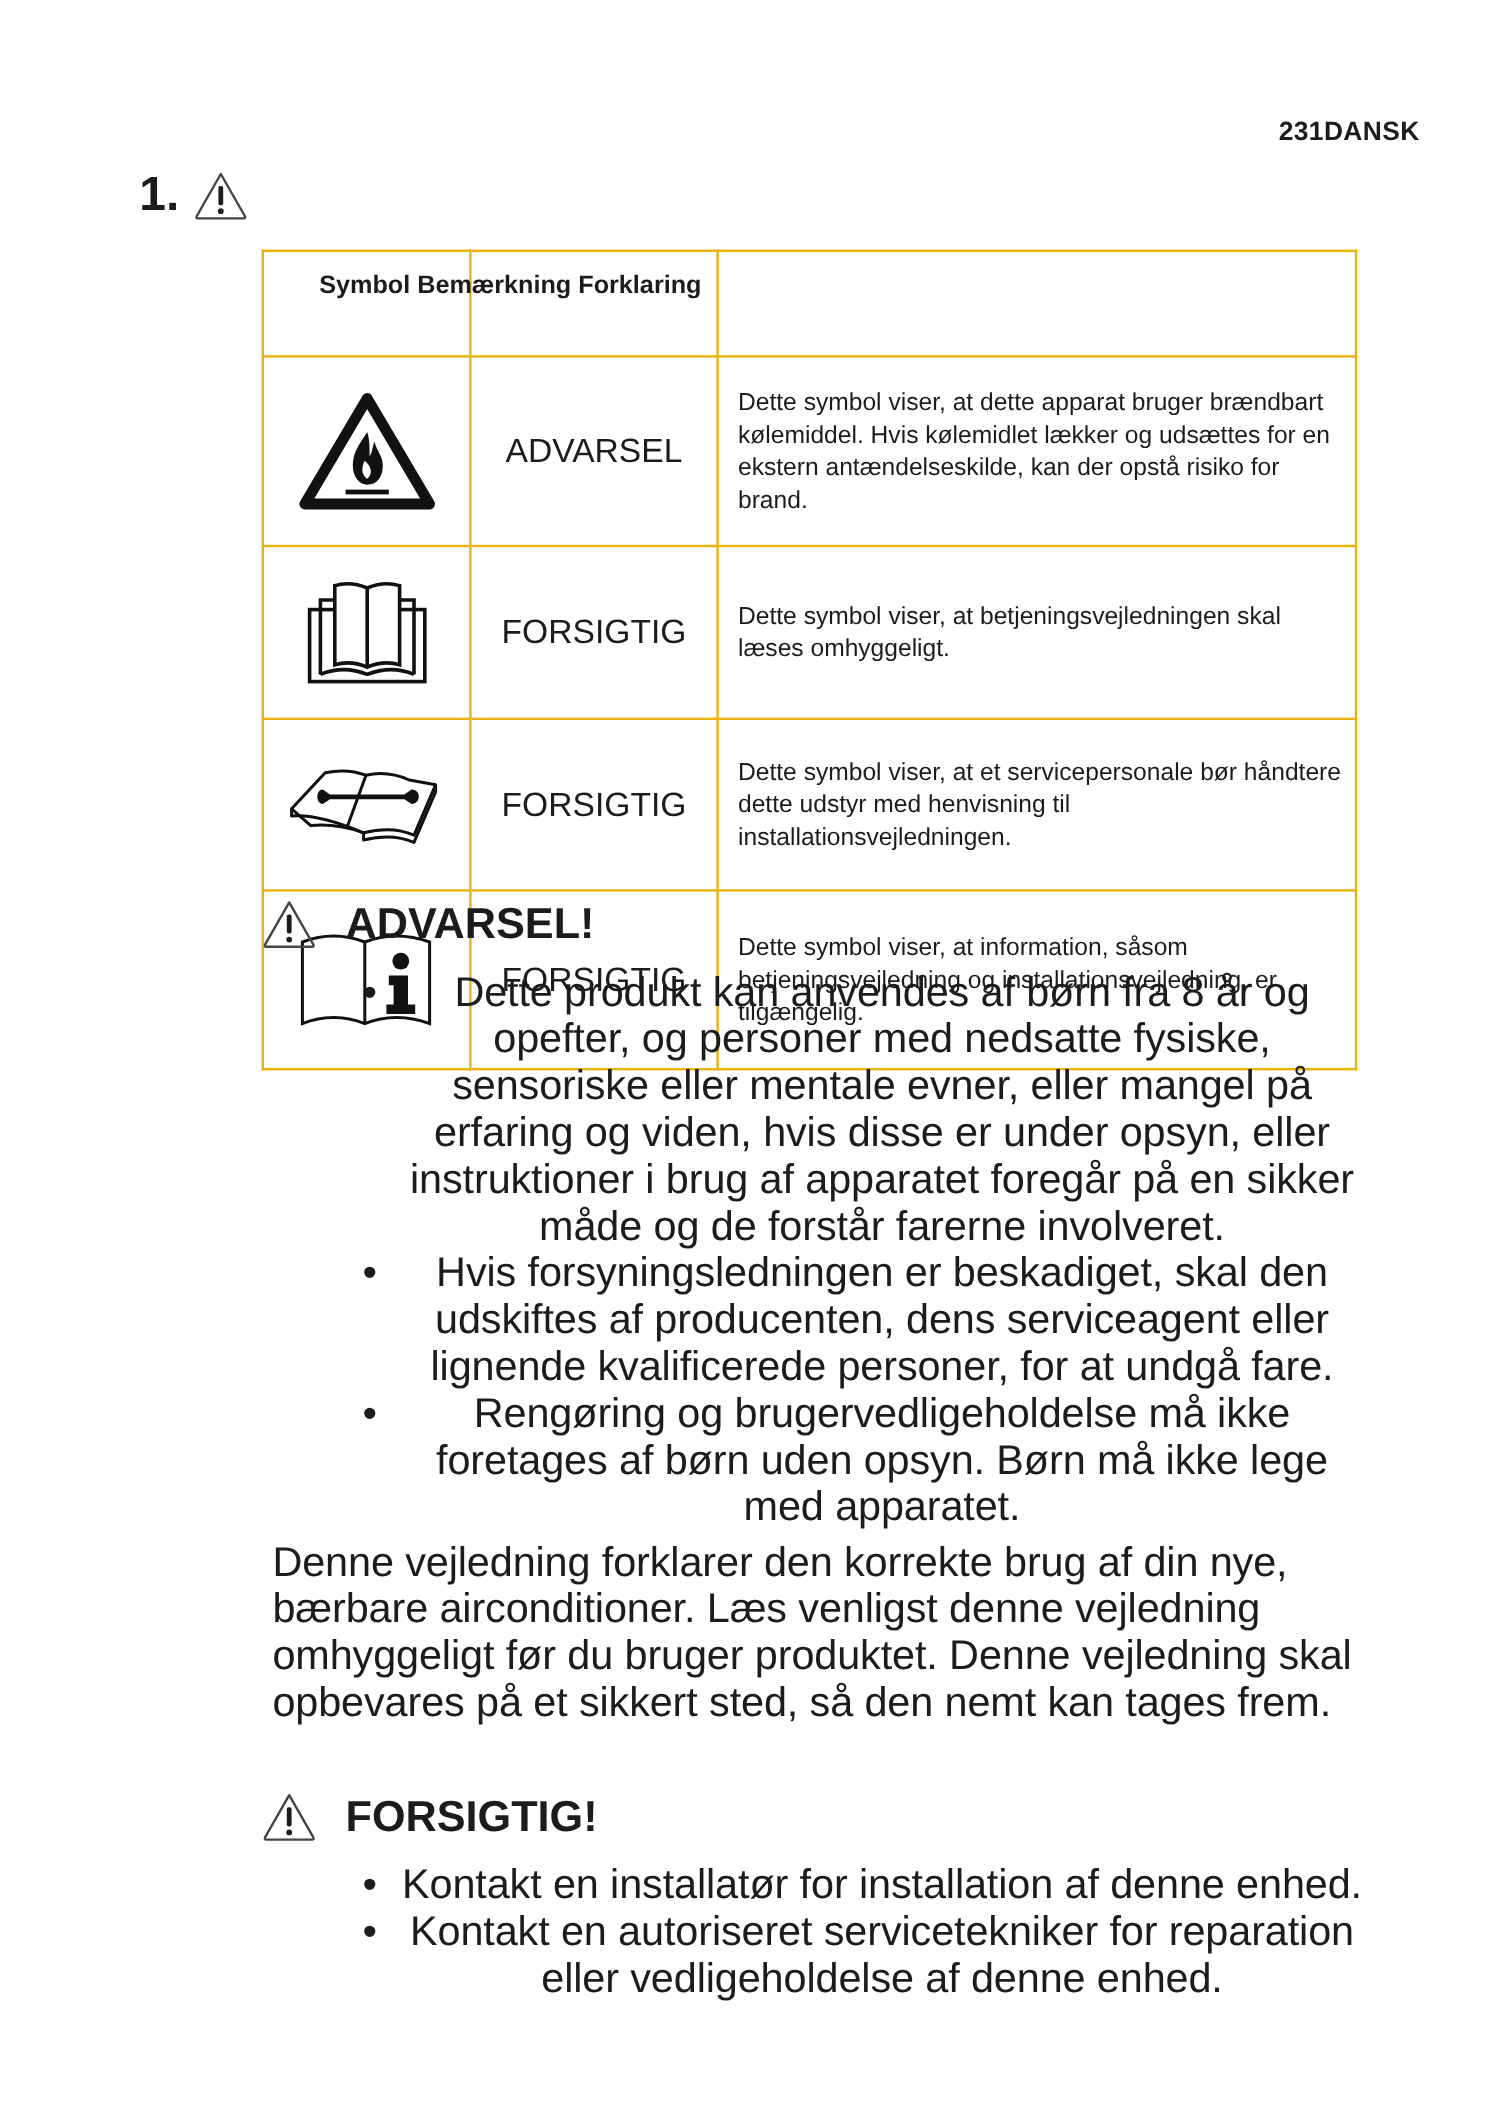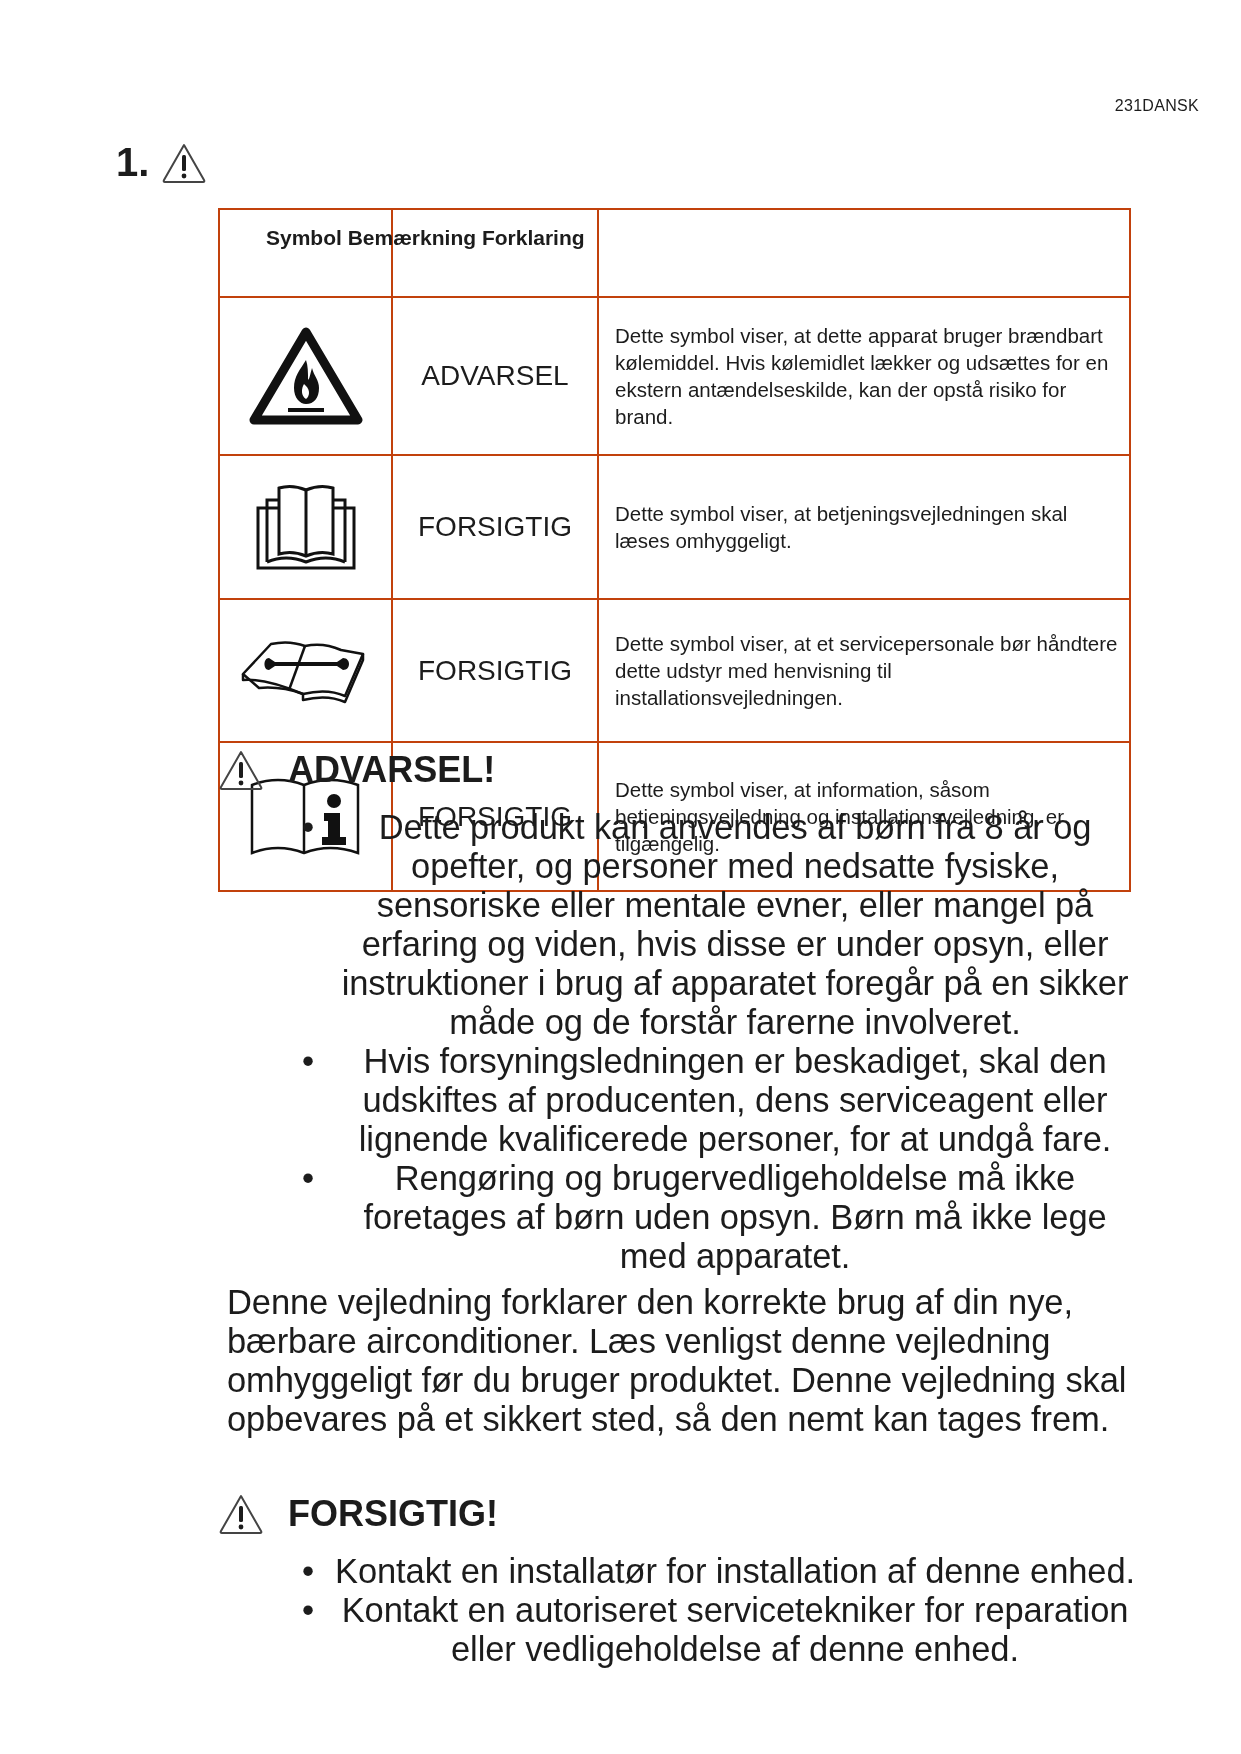--- a/index.html
+++ b/index.html
@@ -1,36 +1,36 @@
 <!DOCTYPE html>
 <html><head>
   <meta charset="utf-8">
   <style>
     html, body { margin: 0; padding: 0; background: #ffffff; }
     body {
       width: 1241px; height: 1754px; position: relative; overflow: hidden;
       font-family: "Liberation Sans", sans-serif; color: #1c1c1c;
     }
     .page-label {
-      position: absolute; top: 97px; right: 42px; left: auto;
-      font-weight: normal; font-size: 16px; letter-spacing: 0.3px; color: #1c1c1c;
+      position: absolute; top: 97px; right: 58px; left: auto;
+      font-weight: bold; font-size: 22px; letter-spacing: 0.3px; color: #1c1c1c;
     }
     .heading {
       position: absolute; left: 116px; top: 140px;
       display: flex; align-items: center; white-space: nowrap;
     }
     .heading .num { font-weight: bold; font-size: 40px; margin-right: 12px; }
     .heading .warn { width: 46px; height: 42px; margin-right: 10px; }
     .heading .title { font-size: 41px; letter-spacing: 0.2px; }
 
     table.sym {
       position: absolute; left: 218px; top: 208px; width: 911px;
       border-collapse: collapse; table-layout: fixed;
     }
-    table.sym td, table.sym th { border: 2px solid #c2410c; padding: 16px; }
+    table.sym td, table.sym th { border: 2px solid #eab308; padding: 16px; }
     table.sym col.c1 { width: 173px; }
     table.sym col.c2 { width: 206px; }
     table.sym col.c3 { width: 532px; }
     table.sym tr.hdr td { height: 54px; position: relative; }
     .hdr-text {
       position: absolute; left: 46px; top: 16px; white-space: nowrap;
       font-weight: bold; font-size: 21px; z-index: 2;
     }
     table.sym tr.r1 td { height: 124px; }
     table.sym tr.r2 td { height: 110px; }

